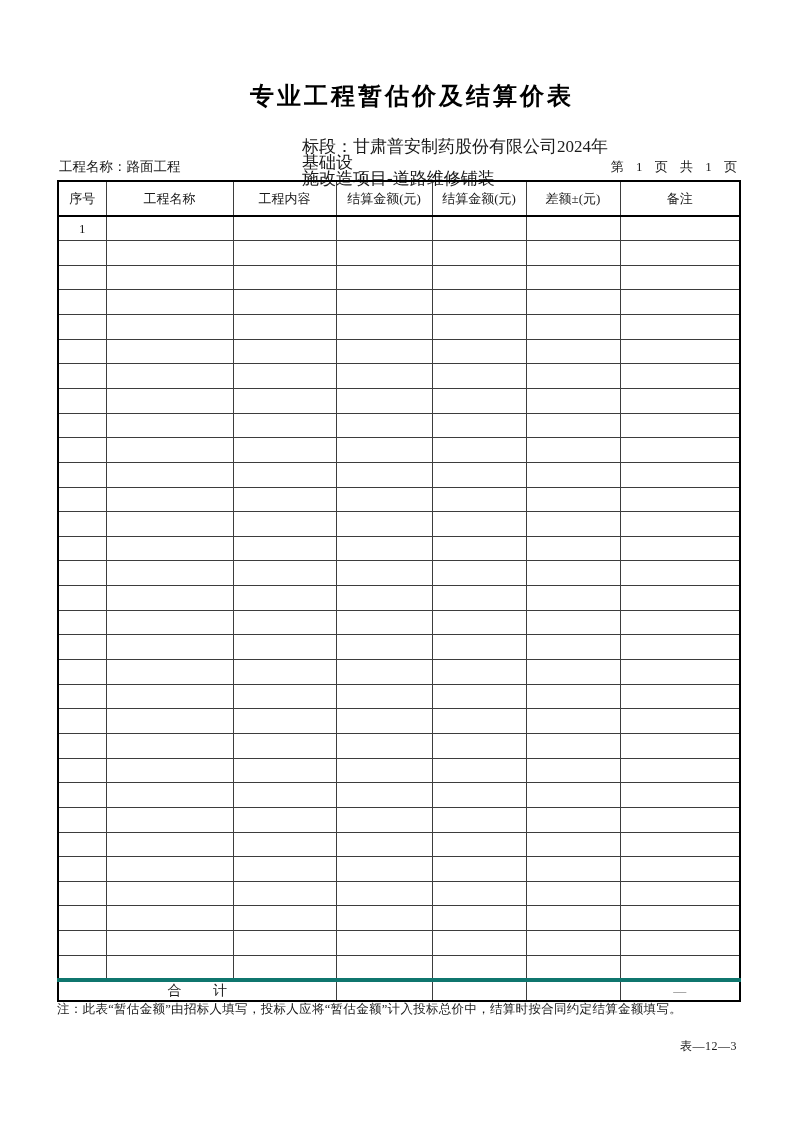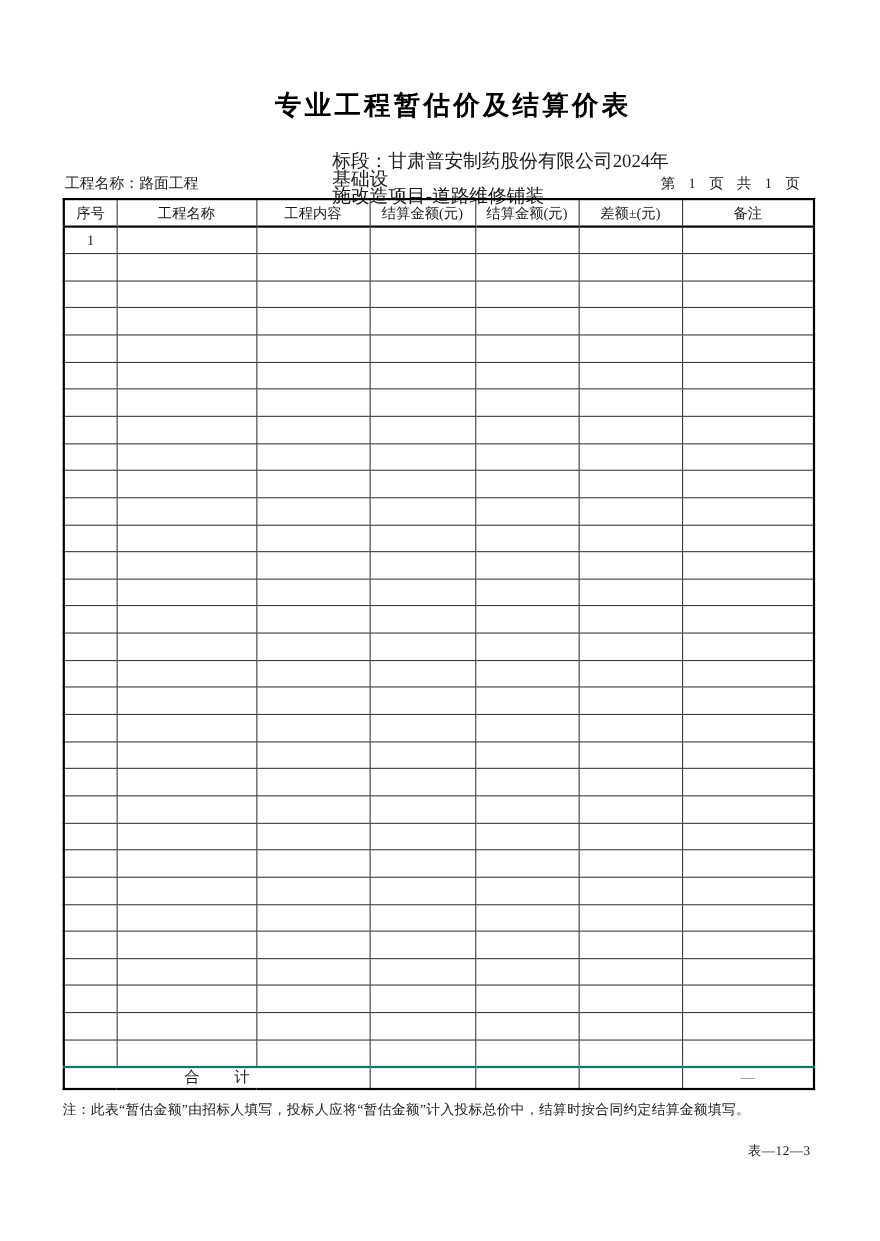--- a/index.html
+++ b/index.html
@@ -45,21 +45,21 @@
   .bid-section {
     position: absolute;
     left: 245px;
     top: 1px;
     width: 320px;
     line-height: 16px;
     font-size: 17px;
   }
   .page-info {
     position: absolute;
-    right: 12px;
+    right: 2px;
     bottom: 4px;
     white-space: nowrap;
     font-size: 13px;
     word-spacing: 9px;
   }
   table.estimate-table {
     position: absolute;
     left: 57px;
     top: 180px;
     width: 682px;
@@ -71,28 +71,28 @@
   .estimate-table th,
   .estimate-table td {
     border: 1px solid #3d3d3d;
     text-align: center;
     vertical-align: middle;
     overflow: hidden;
     white-space: nowrap;
     padding: 0;
   }
   .estimate-table thead th {
-    height: 25px;
+    height: 35px;
     font-weight: normal;
     border-bottom: 2px solid #000000;
   }
   .estimate-table tbody td { height: 24.65px; }
   .estimate-table tfoot td {
     height: 18px;
-    border-top: 2px solid #0f766e;
+    border-top: 4px solid #0f766e;
   }
   .total-label {
     font-size: 14px;
     word-spacing: 28px;
   }
   .total-remark { color: #7a7a7a; }
   .note {
     position: absolute;
     left: 57px;
     top: 1001px;

